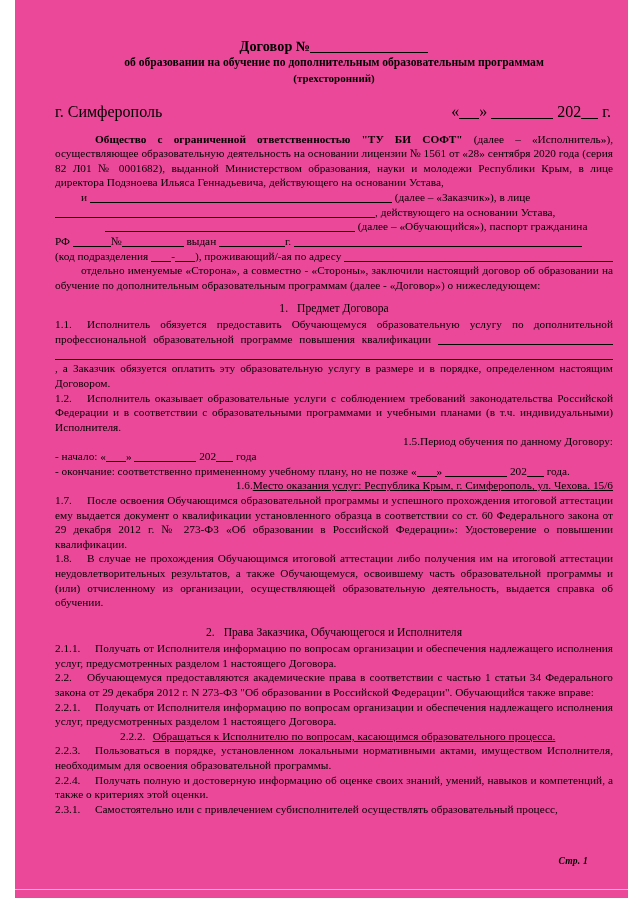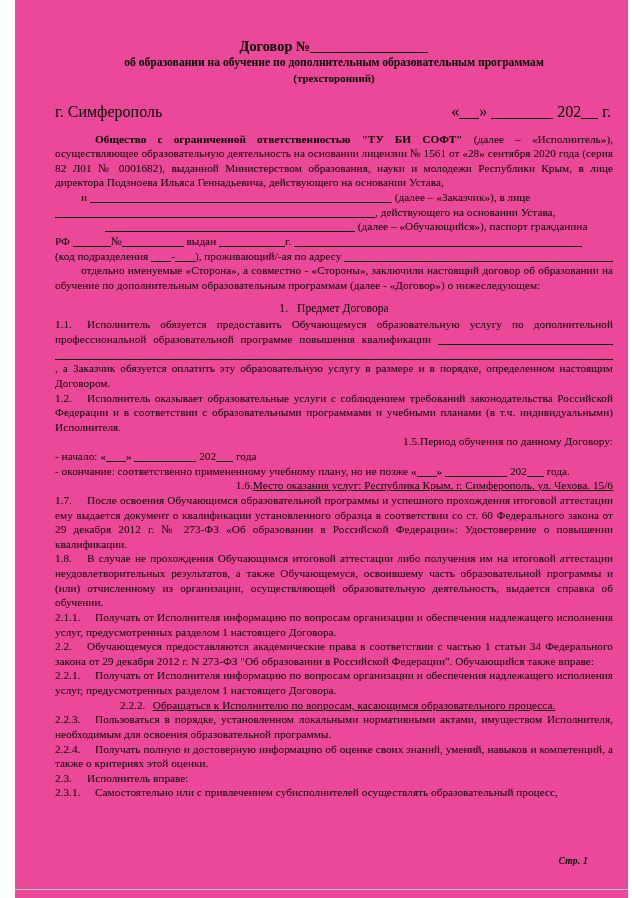--- a/index.html
+++ b/index.html
@@ -189,35 +189,37 @@
     <p class="clause" style="text-align:left;"><span>- начало: «</span><span class="u-xs"></span><span>»</span> <span class="u-sm"></span> <span>202</span><span class="u-yr"></span> <span>года</span></p>
 
     <p class="clause" style="text-align:left;"><span>- окончание: соответственно примененному учебному плану, но не позже «</span><span class="u-xs"></span><span>»</span> <span class="u-sm"></span> <span>202</span><span class="u-yr"></span> <span>года.</span></p>
 
     <p class="clause" style="text-align:right;text-decoration:underline;"><span class="cn">1.6.</span><span>Место оказания услуг: Республика Крым, г. Симферополь, ул. Чехова. 15/6</span></p>
 
     <p class="clause"><span class="cn">1.7.</span><span>После освоения Обучающимся образовательной программы и успешного прохождения итоговой аттестации ему выдается документ о квалификации установленного образца в соответствии со ст. 60 Федерального закона от 29 декабря 2012 г. № 273-ФЗ «Об образовании в Российской Федерации»: Удостоверение о повышении квалификации.</span></p>
 
     <p class="clause"><span class="cn">1.8.</span><span>В случае не прохождения Обучающимся итоговой аттестации либо получения им на итоговой аттестации неудовлетворительных результатов, а также Обучающемуся, освоившему часть образовательной программы и (или) отчисленному из организации, осуществляющей образовательную деятельность, выдается справка об обучении.</span></p>
 
+    <div class="section-head" style="margin-top:15px;">
+      <span class="num">2.</span><span>Права Заказчика, Обучающегося и Исполнителя</span>
+    </div>
 
 
     <p class="clause"><span class="cn w4">2.1.1.</span><span>Получать от Исполнителя информацию по вопросам организации и обеспечения надлежащего исполнения услуг, предусмотренных разделом 1 настоящего Договора.</span></p>
 
     <p class="clause"><span class="cn">2.2.</span><span>Обучающемуся предоставляются академические права в соответствии с частью 1 статьи 34 Федерального закона от 29 декабря 2012 г. N 273-ФЗ "Об образовании в Российской Федерации". Обучающийся также вправе:</span></p>
 
     <p class="clause"><span class="cn w4">2.2.1.</span><span>Получать от Исполнителя информацию по вопросам организации и обеспечения надлежащего исполнения услуг, предусмотренных разделом 1 настоящего Договора.</span></p>
 
     <p class="clause" style="text-align:center;text-decoration:underline;"><span class="cn w4">2.2.2.</span><span>Обращаться к Исполнителю по вопросам, касающимся образовательного процесса.</span></p>
 
     <p class="clause"><span class="cn w4">2.2.3.</span><span>Пользоваться в порядке, установленном локальными нормативными актами, имуществом Исполнителя, необходимым для освоения образовательной программы.</span></p>
 
     <p class="clause"><span class="cn w4">2.2.4.</span><span>Получать полную и достоверную информацию об оценке своих знаний, умений, навыков и компетенций, а также о критериях этой оценки.</span></p>
 
-    <p class="clause" style="text-align:left;"><span class="cn">2.3.</span><span>Исполнитель вправе:</span></p>
 
     <p class="clause"><span class="cn w4">2.3.1.</span><span>Самостоятельно или с привлечением субисполнителей осуществлять образовательный процесс,</span></p>
 
   </div>
 
   <div class="footer">Стр. 1</div>
   <div class="bottom-rule"></div>
 </div>
 
 </body></html>

